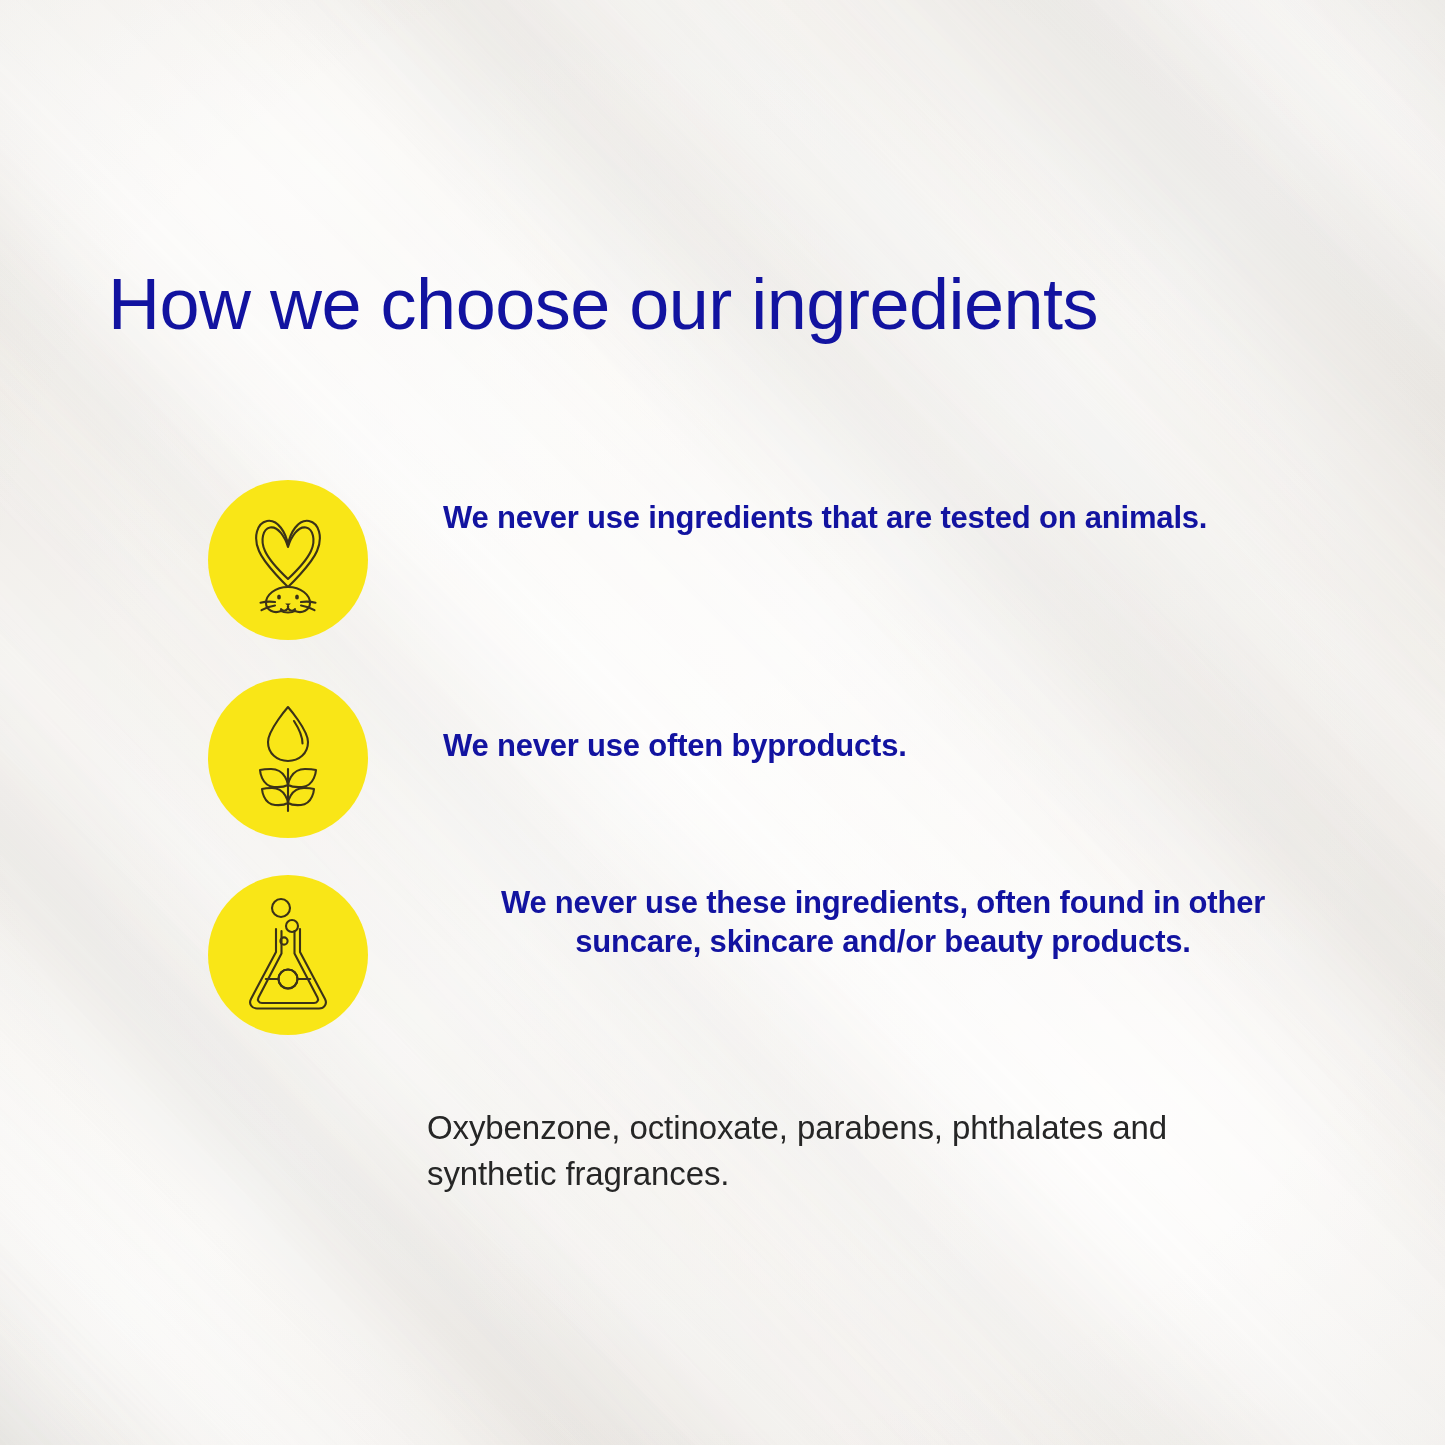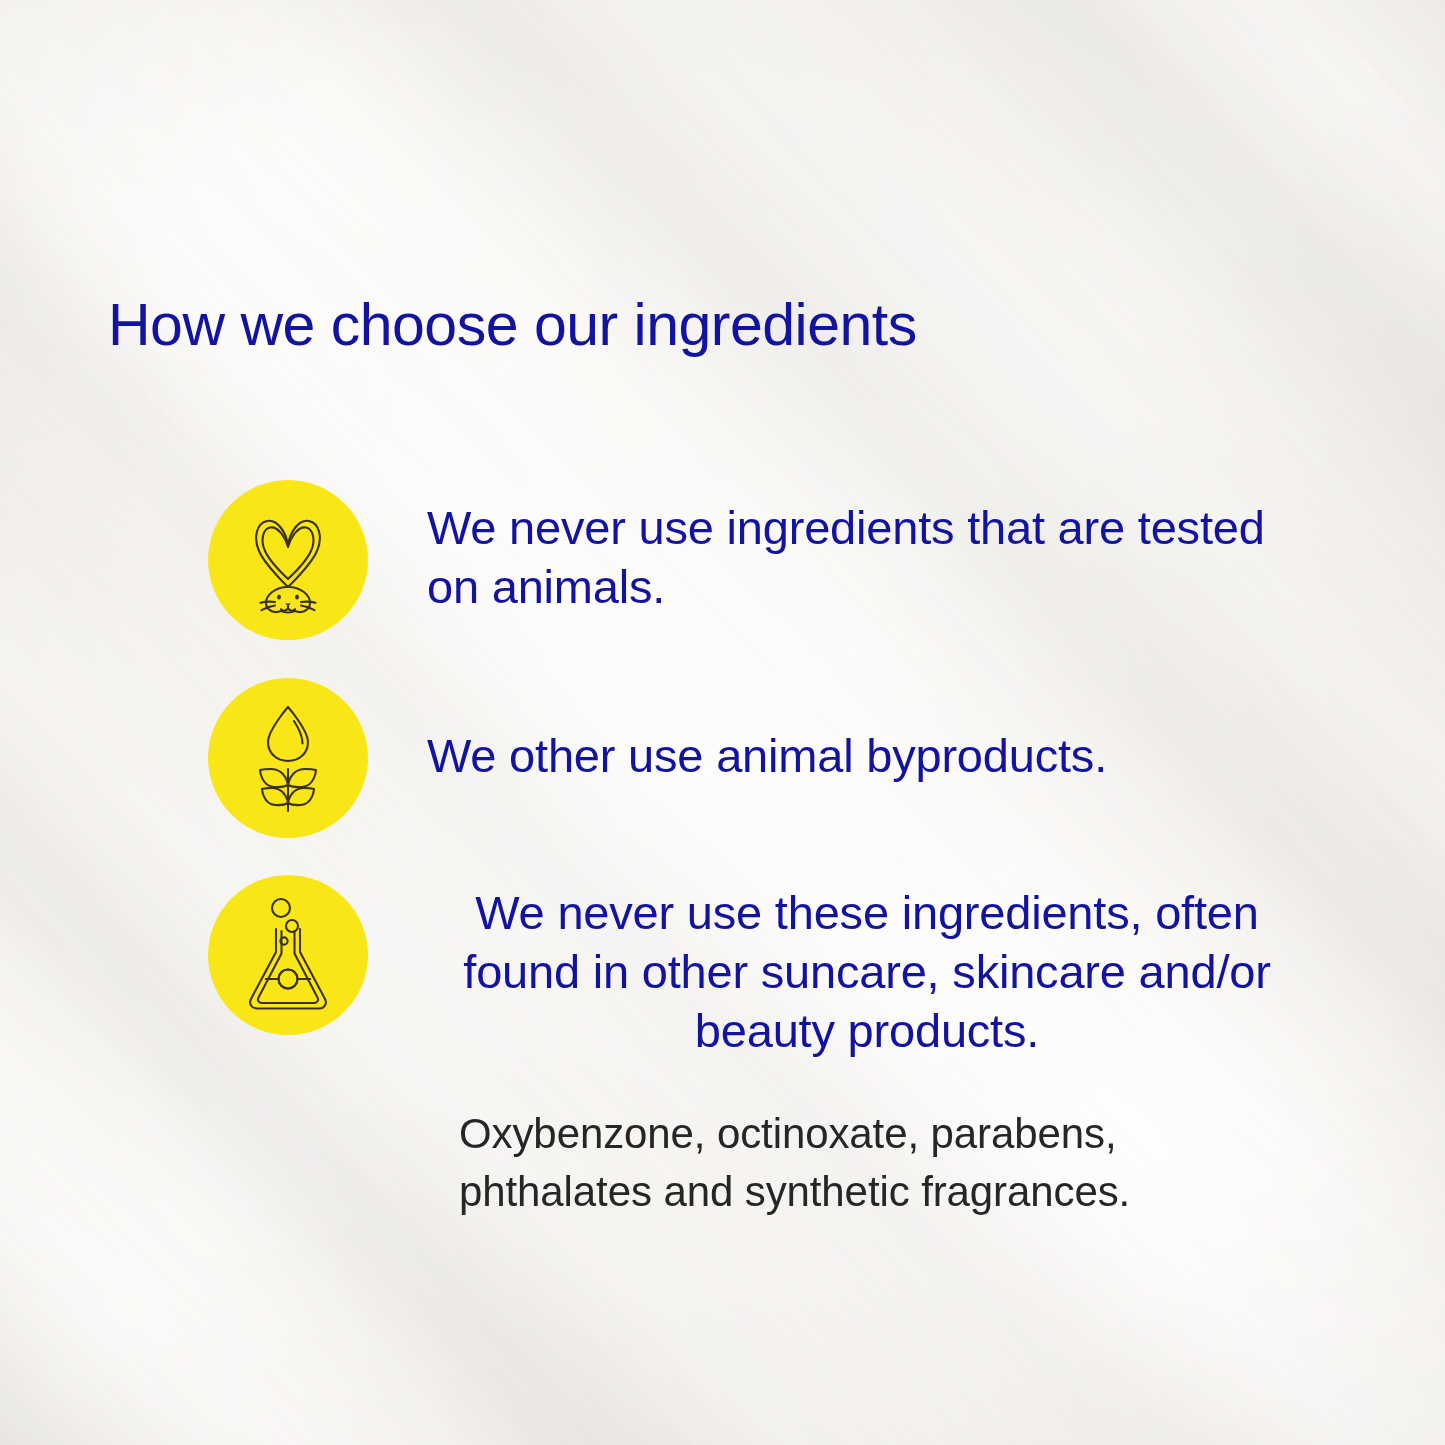--- a/index.html
+++ b/index.html
@@ -101,28 +101,27 @@
   #content {
     position:absolute;
     inset:0;
     z-index:5;
   }
 
   .page-title {
     position:absolute;
     left:108px;
     top:268px;
-    font-size:59px;
+    font-size:72px;
     line-height:1.0;
     letter-spacing:-0.5px;
     font-weight:400;
     color:#1213a0;
     white-space:nowrap;
     font-stretch:condensed;
-    margin-top:28px;
   }
 
   .benefit-list {
     position:absolute;
     left:0; top:0;
     width:1445px;
   }
 
   .benefit-row {
     position:absolute;
@@ -143,44 +142,43 @@
   }
   .icon-badge svg {
     position:absolute;
     left:50%; top:50%;
     transform:translate(-50%,-50%);
     display:block;
   }
 
   .benefit-text {
     position:absolute;
-    left:219px;
+    left:235px;
     width:880px;
-    font-size:47px;
+    font-size:31px;
     line-height:1.26;
     color:#1213a0;
-    font-weight:400;
+    font-weight:700;
     letter-spacing:-0.2px;
     font-stretch:condensed;
   }
   .benefit-row.r1 .benefit-text { top:18px; }
   .benefit-row.r2 .benefit-text { top:48px; }
   .benefit-row.r3 .benefit-text { top:8px; width:880px;text-align:center; }
 
   .benefit-note {
     position:absolute;
     left:427px;
     top:1105px;
     width:800px;
-    font-size:42px;
+    font-size:33px;
     line-height:1.38;
     color:#262626;
     font-weight:400;
     letter-spacing:-0.1px;
-    margin-left:32px;
   }
 </style>
 </head>
 <body>
 
 <div id="stage">
   <div class="bg-base"></div>
   <div class="bg-folds"></div>
   <div class="bg-folds2"></div>
   <div class="bg-vignette"></div>
@@ -233,21 +231,21 @@
 
           <path d="M52 70 L52 112"></path>
 
           <path d="M52 86 C52 86 50 70 35 70 C28 70 24 71 24 71 C24 71 25 87 38 88 C47 88.7 52 86 52 86 Z"></path>
           <path d="M52 86 C52 86 54 70 69 70 C76 70 80 71 80 71 C80 71 79 87 66 88 C57 88.7 52 86 52 86 Z"></path>
 
           <path d="M52 104 C52 104 50 89 36 89 C29.5 89 26 90 26 90 C26 90 27 105 39 106 C47.5 106.7 52 104 52 104 Z"></path>
           <path d="M52 104 C52 104 54 89 68 89 C74.5 89 78 90 78 90 C78 90 77 105 65 106 C56.5 106.7 52 104 52 104 Z"></path>
         </svg>
       </span>
-      <p class="benefit-text">We other use animal byproducts.</p>
+      <p class="benefit-text">We never use often byproducts.</p>
     </div>
 
     <div class="benefit-row r3">
       <span class="icon-badge">
         <svg width="104" height="120" viewBox="0 0 104 120" fill="none" stroke="#3b3218" stroke-width="2.1" stroke-linecap="round" stroke-linejoin="round">
 
           <circle cx="45" cy="13" r="9"></circle>
           <circle cx="56" cy="31" r="6"></circle>
           <circle cx="48" cy="46" r="3.6"></circle>
 

